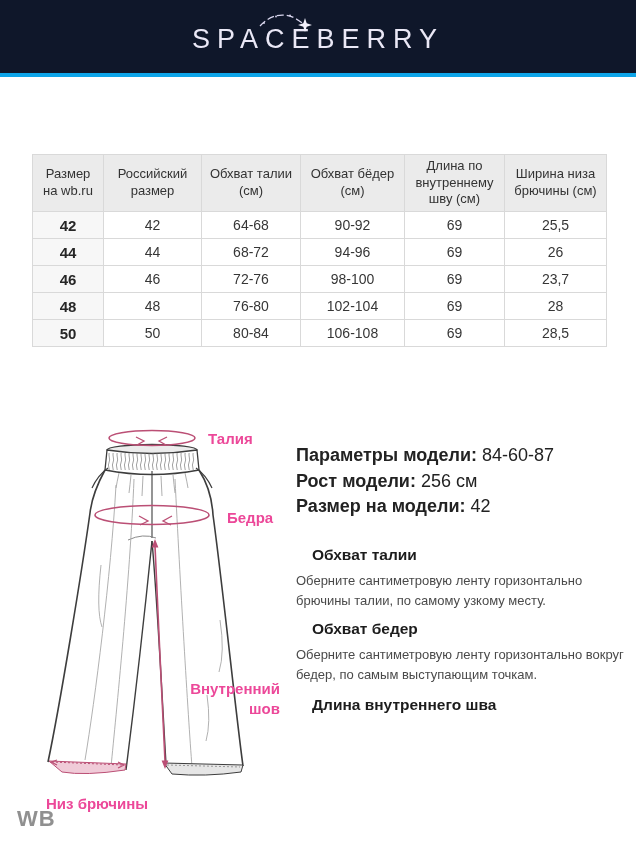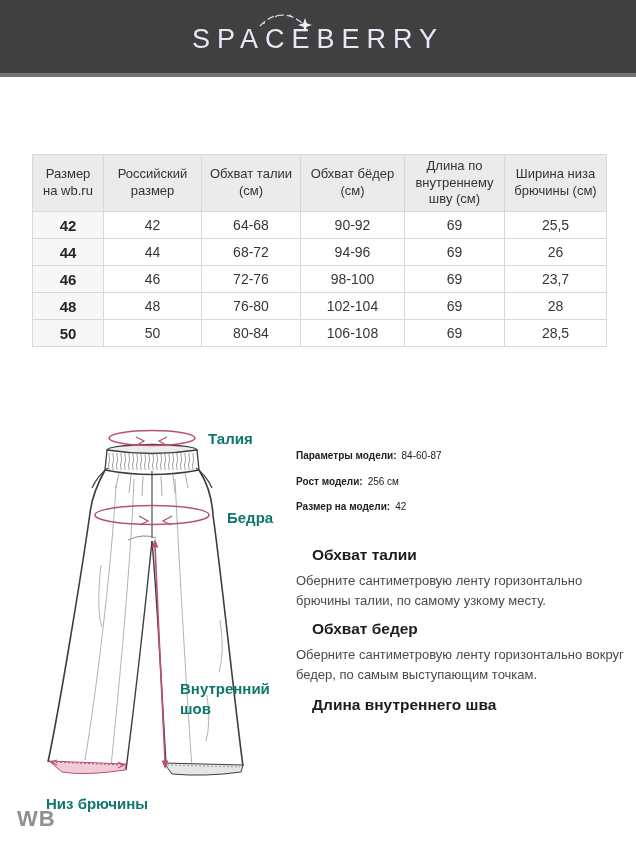--- a/index.html
+++ b/index.html
@@ -2,21 +2,21 @@
 <html><head>
 <meta charset="utf-8">
 <style>
   * { margin:0; padding:0; box-sizing:border-box; }
   html,body { background:#fff; }
   body { font-family:"Liberation Sans", sans-serif; width:636px; height:848px; position:relative; overflow:hidden; }
 
   
   .brand-header{
     position:absolute; left:0; top:0; width:636px; height:77px;
-    background:#404040; border-bottom:4px solid #737373;
+    background:#0f172a; border-bottom:4px solid #0ea5e9;
     display:flex; align-items:center; justify-content:center;
   }
   .logo-wrap{ position:relative; display:inline-block; margin-top:6px; }
   .logo-text{
     color:#eae8f6; font-size:27px; letter-spacing:7px; font-weight:400;
   }
   .comet{ position:absolute; left:64px; top:-16px; width:70px; height:30px; }
 
   
   .size-table{
@@ -34,31 +34,31 @@
     font-size:14px; color:#363636; height:27px; background:#fff; font-weight:400;
   }
   .size-table td.rowhead{
     background:#f7f7f7; font-weight:700; font-size:15px; color:#262626;
   }
   .col1{width:71px}.col2{width:98px}.col3{width:99px}.col4{width:104px}.col5{width:100px}.col6{width:102px}
 
   
   .pants-svg{ position:absolute; left:15px; top:415px; width:270px; height:400px; }
   .diag-label{
-    position:absolute; font-size:15px; font-weight:600; color:#0f766e; line-height:20px;
+    position:absolute; font-size:15px; font-weight:600; color:#ec4899; line-height:20px;text-align:right;
   }
   .lbl-waist { left:208px; top:429px; }
   .lbl-hips  { left:227px; top:508px; }
   .lbl-inseam{ left:180px; top:636px; width:100px;margin-top:43px; }
   .lbl-hem   { left:46px;  top:794px; }
 
   
   .info-col{ position:absolute; left:296px; width:332px; }
   .model-params{ top:443px; }
-  .param-line{ font-size:10px; line-height:25.5px; color:#222; }
+  .param-line{ font-size:18px; line-height:25.5px; color:#222; }
   .param-label{ font-weight:600; }
   .param-value{ font-weight:400; margin-left:5px; }
 
   .inst{ position:absolute; left:296px; width:332px; }
   .inst-1{ top:546px; } .inst-2{ top:620px; } .inst-3{ top:696px; }
   .inst-title{ font-size:15.5px; font-weight:700; color:#1c1c1c;margin-left:16px; }
   .inst-text{ font-size:13px; color:#4a4a4a; line-height:19.5px; margin-top:7px; }
 
   .watermark{
     position:absolute; left:17px; top:806px; font-size:22px; font-weight:700;

